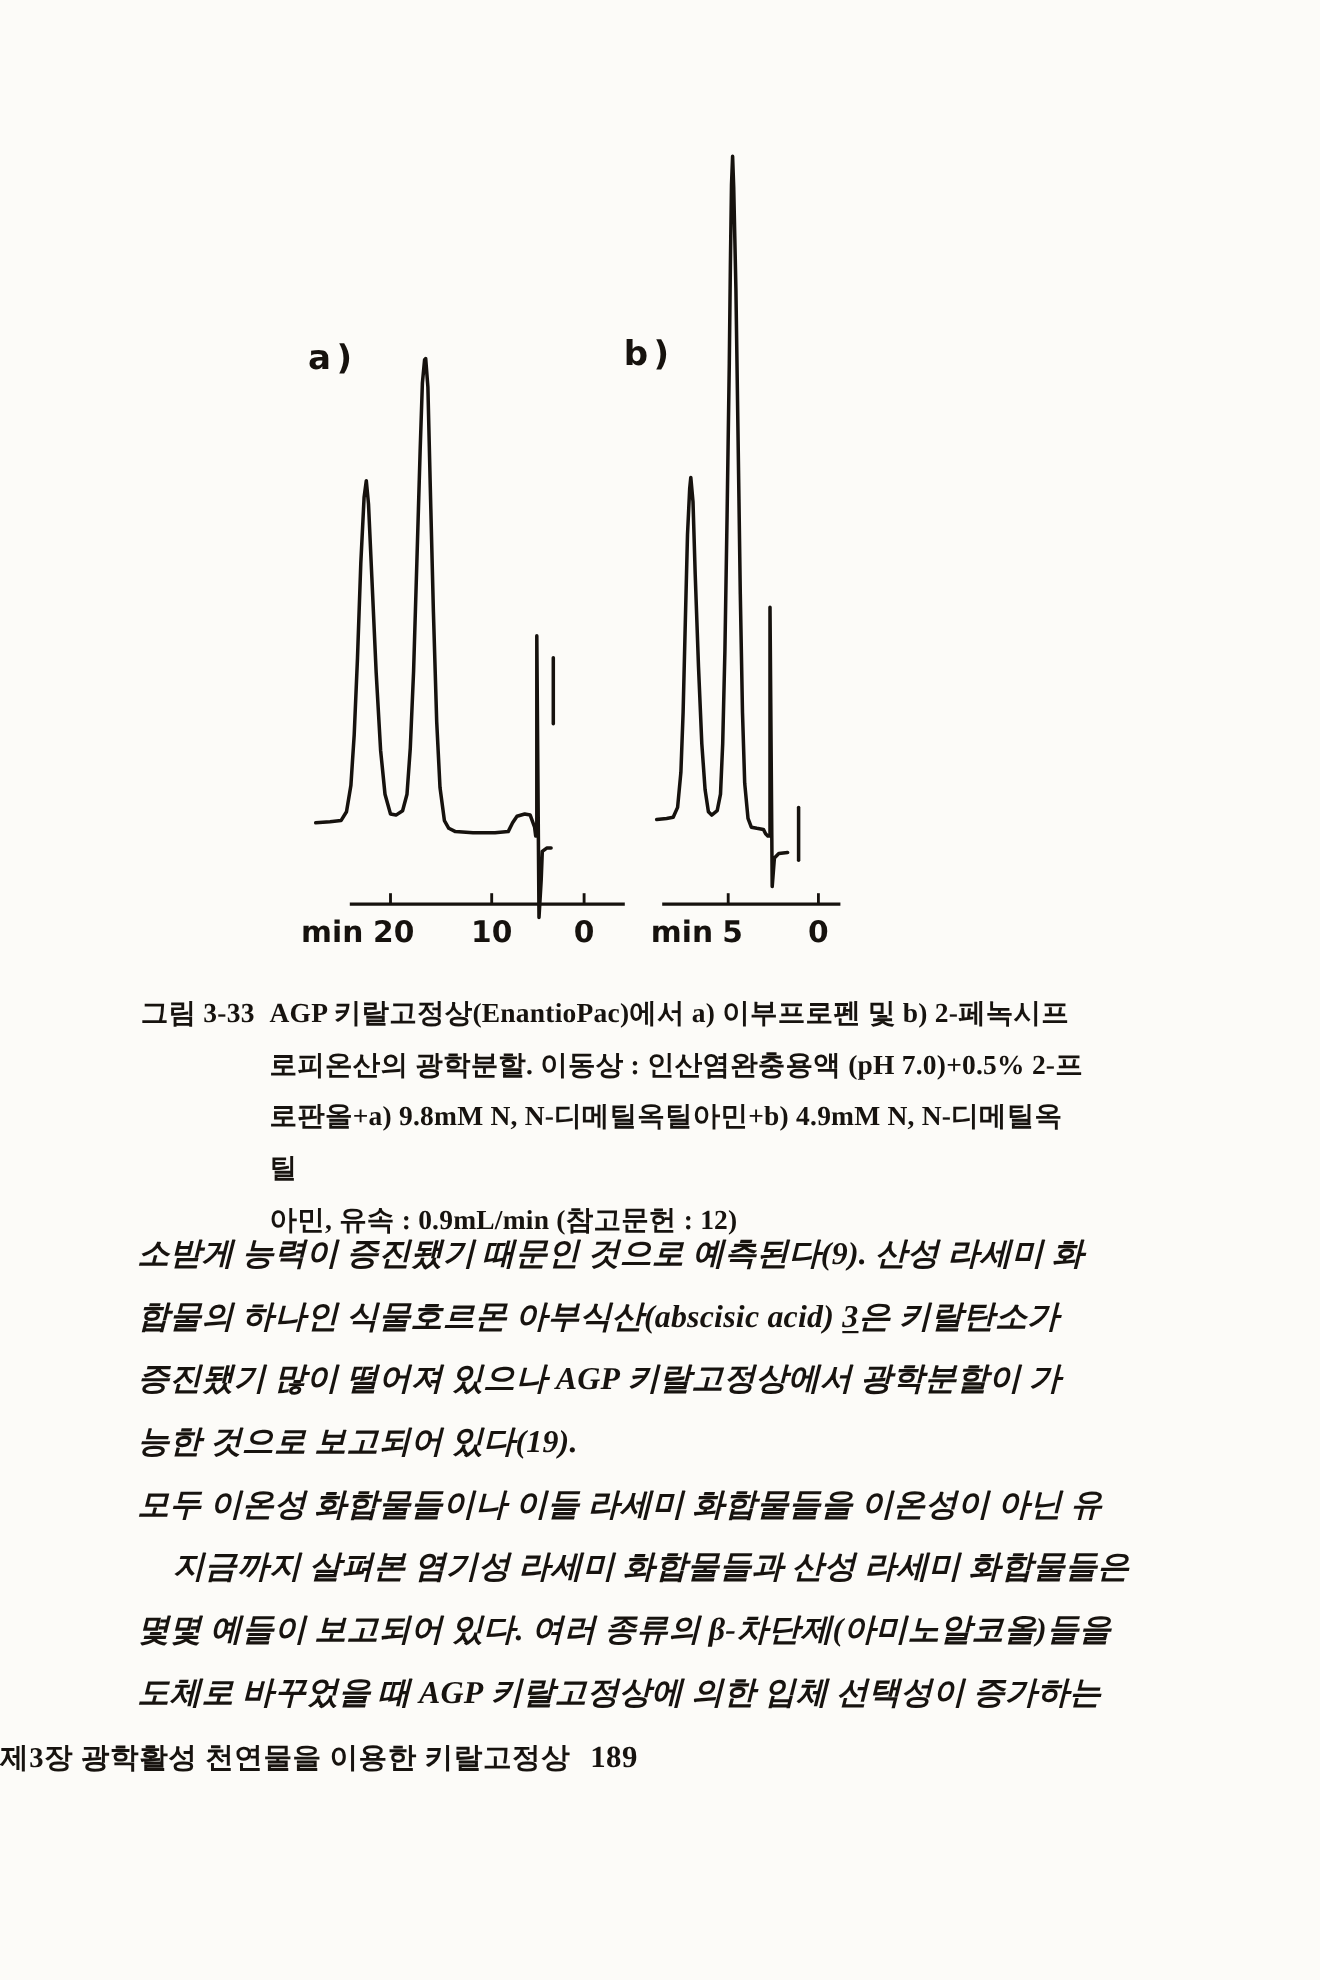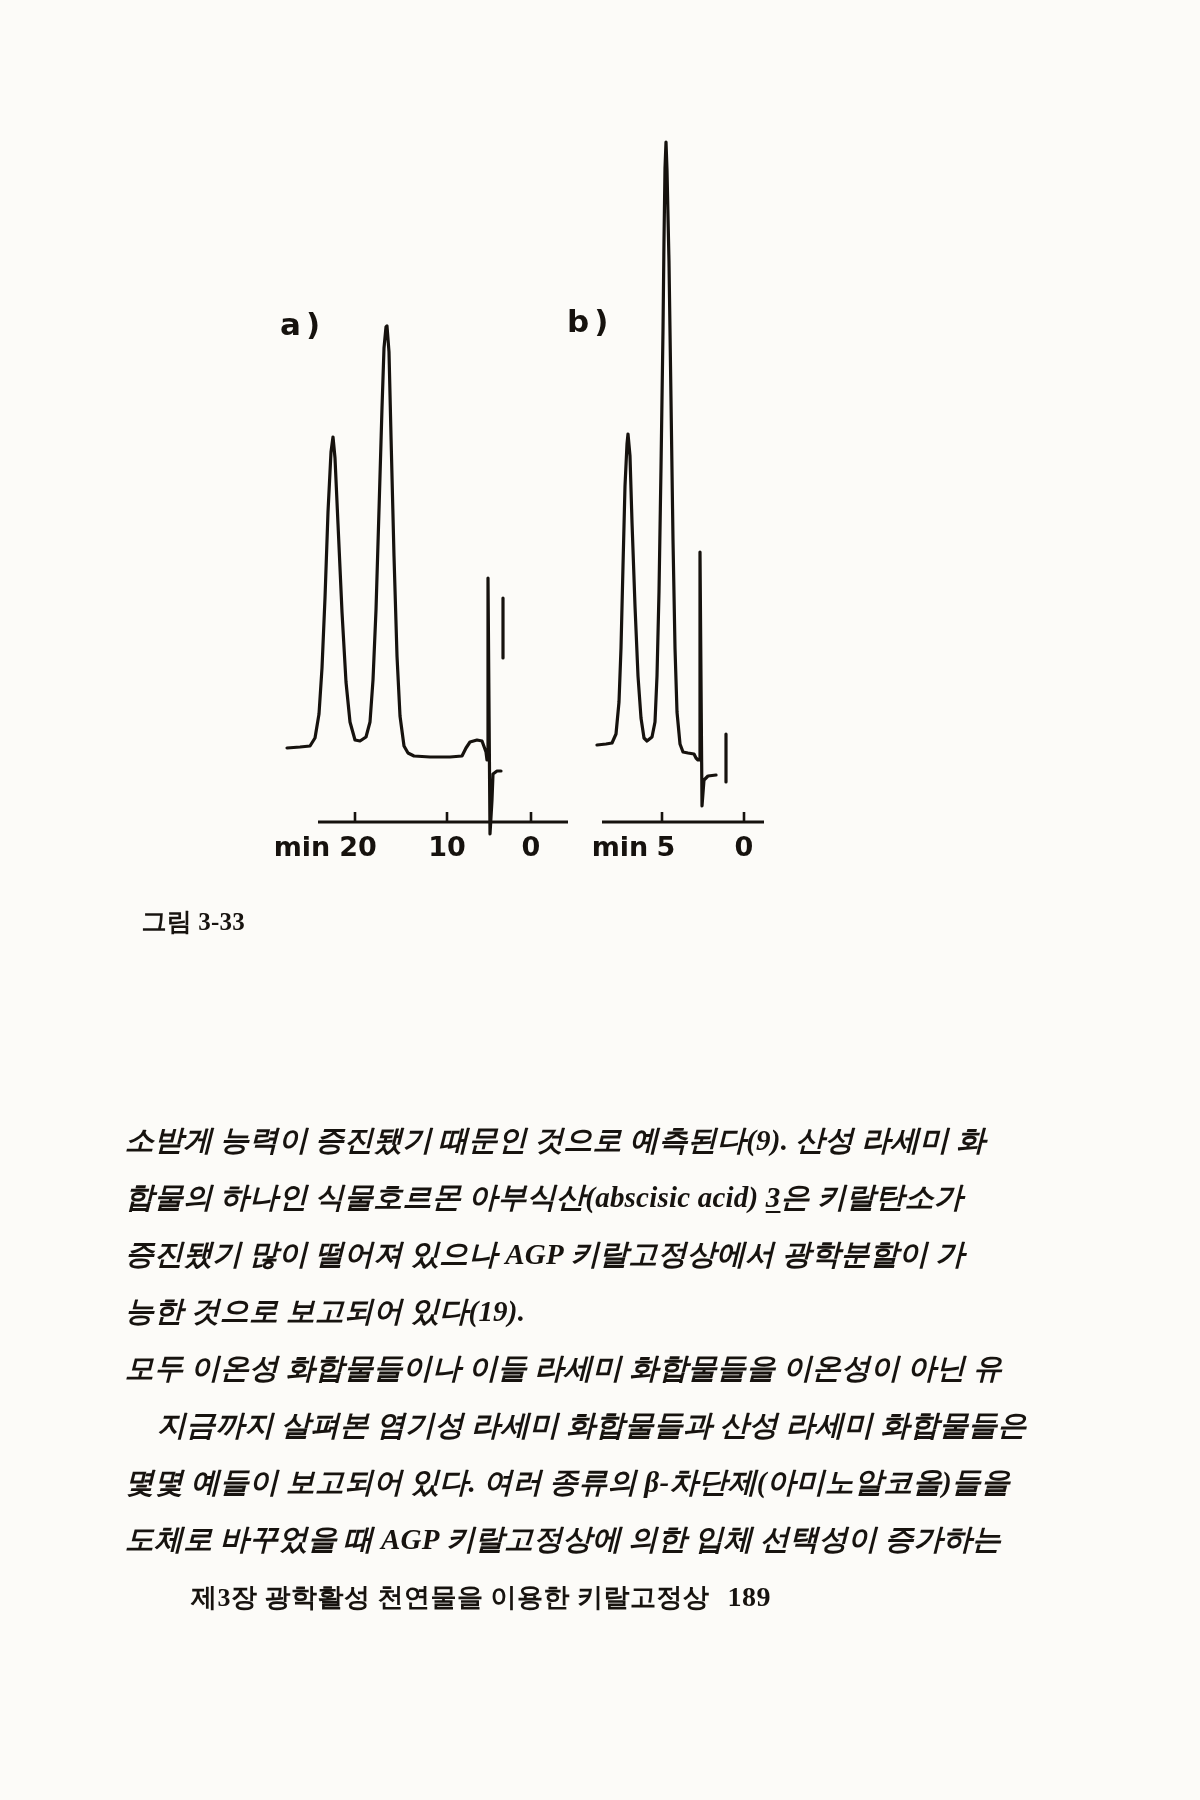--- a/index.html
+++ b/index.html
@@ -24,37 +24,37 @@
   .axis-text{
     font-family:"DejaVu Sans","Liberation Sans",sans-serif;
     font-size:27px;font-weight:600;fill:#16120e;text-anchor:middle;
   }
   
   .caption{
     position:absolute;left:128px;top:898px;width:860px;
     font-size:25px;line-height:47px;font-weight:600;
     letter-spacing:0.2px;
   }
-  .cap-row{display:flex;align-items:flex-start;text-align:right;}
+  .cap-row{display:flex;align-items:flex-start;}
   .cap-label{flex:0 0 117px;white-space:nowrap;}
   .cap-lines{flex:1;}
   
   .body-text{
     position:absolute;left:125px;top:1112px;width:900px;
     font-size:29px;line-height:57px;font-weight:600;
     letter-spacing:0.2px;
     font-style:italic;
   }
   .bline{white-space:nowrap;}
   .bline.indent{text-indent:32px;}
   .u{text-decoration:underline;text-underline-offset:4px;}
   
   .footer{
     position:absolute;left:0;top:1580px;width:962px;
-    text-align:center;font-size:26px;font-weight:600;letter-spacing:0.5px;
+    text-align:left;font-size:26px;font-weight:600;letter-spacing:0.5px;
   }
   .footer .pageno{
     font-family:"Liberation Serif","DejaVu Serif",serif;
     font-size:28px;padding-left:18px;font-weight:600;
   }
 </style>
 </head>
 <body>
 
 <div class="page">
@@ -101,20 +101,26 @@
 
       <text class="axis-text" x="390" y="736">min</text>
       <text class="axis-text" x="436" y="736">5</text>
       <text class="axis-text" x="514" y="736">0</text>
     </g>
   </svg>
 
   <div class="caption">
     <div class="cap-row">
       <span class="cap-label">그림 3-33</span>
+      <div class="cap-lines">
+        <div>AGP 키랄고정상(EnantioPac)에서  a) 이부프로펜  및  b) 2-페녹시프</div>
+        <div>로피온산의  광학분할.  이동상 : 인산염완충용액 (pH 7.0)+0.5%  2-프</div>
+        <div>로판올+a) 9.8mM N, N-디메틸옥틸아민+b) 4.9mM N, N-디메틸옥틸</div>
+        <div>아민,  유속 : 0.9mL/min (참고문헌 : 12)</div>
+      </div>
     </div>
   </div>
 
   <div class="body-text">
     <div class="bline">소받게 능력이 증진됐기 때문인 것으로 예측된다(9).  산성 라세미 화</div>
     <div class="bline"><span>합물의 하나인 식물호르몬 아부식산(abscisic acid)  </span><span class="u">3</span><span>은 키랄탄소가</span></div>
     <div class="bline">증진됐기 많이 떨어져 있으나  AGP 키랄고정상에서 광학분할이 가</div>
     <div class="bline">능한 것으로 보고되어 있다(19).</div>
     <div class="bline">모두 이온성 화합물들이나 이들 라세미 화합물들을 이온성이 아닌 유</div>
     <div class="bline indent">지금까지 살펴본 염기성 라세미 화합물들과 산성 라세미 화합물들은</div>

